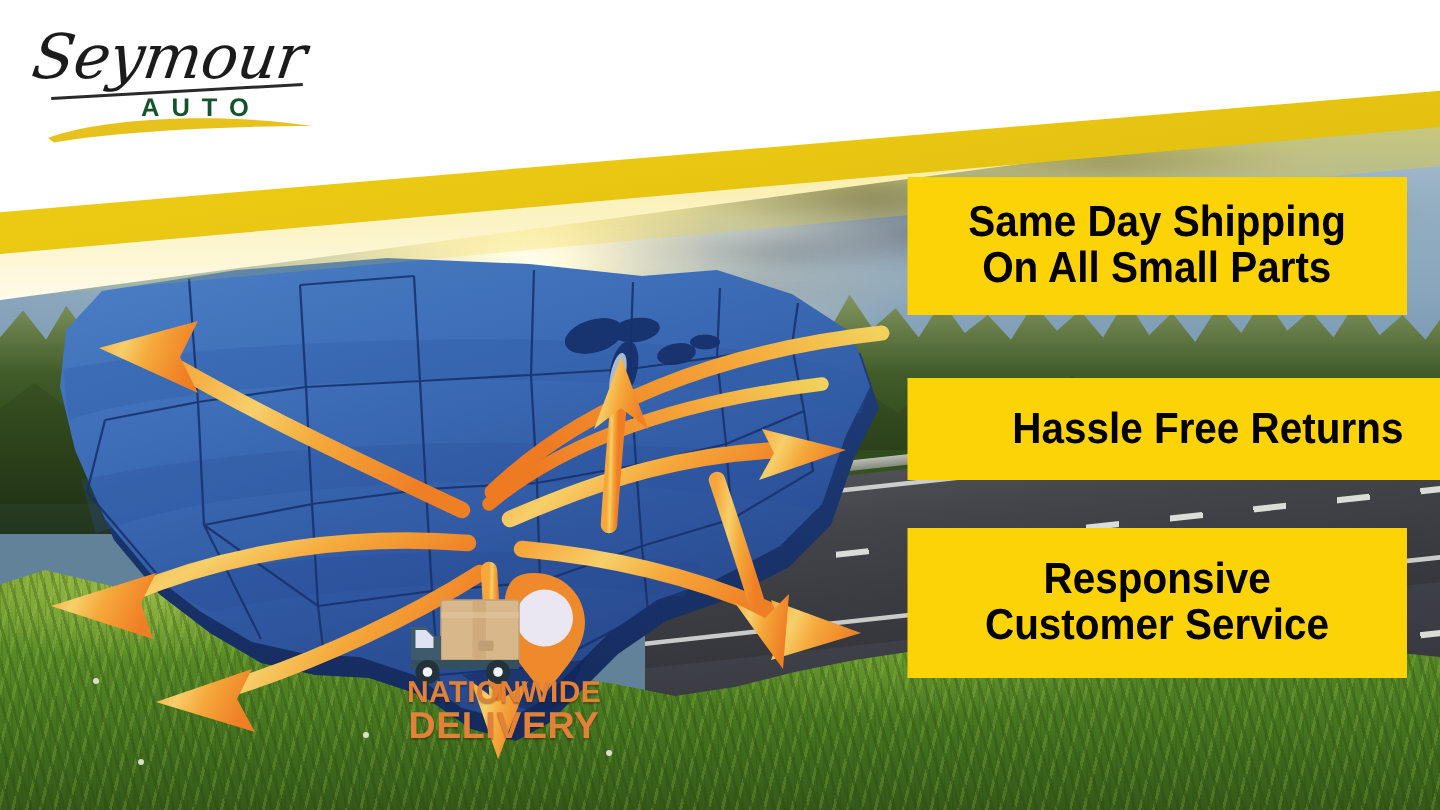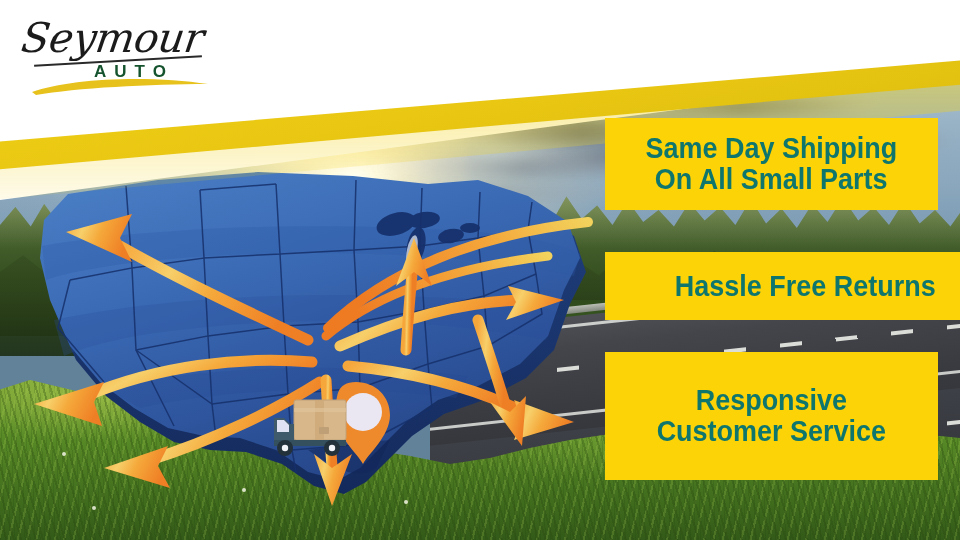--- a/index.html
+++ b/index.html
@@ -242,34 +242,34 @@
     line-height: 1.02;
     text-shadow: 0 1px 1px rgba(60,20,0,.35);
   }
   .nw-line1 { font-size: 20px; letter-spacing: 0.2px; }
   .nw-line2 { font-size: 25px; letter-spacing: 0.4px; }
 
   
   .panel {
     position: absolute;
     background: #fcd307;
-    color: #0f766e;
+    color: #000000;
     font-weight: bold;
     font-family: "Liberation Sans", sans-serif;
     display: flex;
     flex-direction: column;
     align-items: center;
     justify-content: center;
     line-height: 1.06;
     text-align: center;
   }
   .panel span { display: block; transform: scaleX(0.93); }
   #panel-1 { left: 605px; top: 118px; width: 333px; height: 92px; font-size: 29px; }
   #panel-2 { left: 605px; top: 252px; width: 401px; height: 68px; font-size: 29px; }
-  #panel-3 { left: 605px; top: 352px; width: 333px; height: 128px; font-size: 29px; }
+  #panel-3 { left: 605px; top: 352px; width: 333px; height: 100px; font-size: 29px; }
 </style>
 </head>
 <body>
 
 <div id="stage">
 
   <div class="bg-sky"></div>
   <div class="sun"></div>
   <div class="cloud c4"></div>
   <div class="cloud c1"></div>
@@ -454,20 +454,24 @@
         <path d="M 7,42 L 14,42 L 19,47 L 19,54 L 7,54 Z" fill="#dfe2f2"></path>
         <rect x="4" y="62" width="72" height="6" fill="#34505f"></rect>
 
         <circle cx="15" cy="70" r="8" fill="#23313a"></circle>
         <circle cx="15" cy="70" r="3.2" fill="#f2f3f7"></circle>
         <circle cx="62" cy="70" r="8" fill="#23313a"></circle>
         <circle cx="62" cy="70" r="3.2" fill="#f2f3f7"></circle>
       </svg>
     </div>
 
+    <div class="nw-text">
+      <div class="nw-line1">NATIONWIDE</div>
+      <div class="nw-line2">DELIVERY</div>
+    </div>
   </div>
 
   <div class="header-white"></div>
   <div class="swoosh-soft"></div>
   <div class="swoosh-band"></div>
 
   <div class="logo">
     <div class="logo-script">Seymour</div>
     <div class="logo-underline"></div>
     <div class="logo-auto">AUTO</div>

